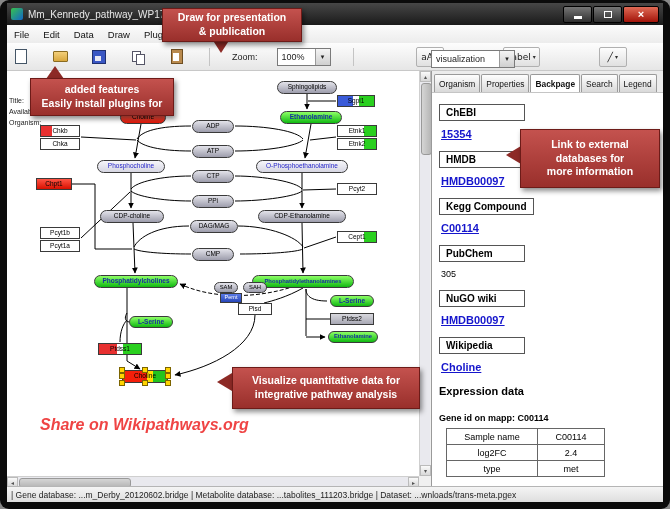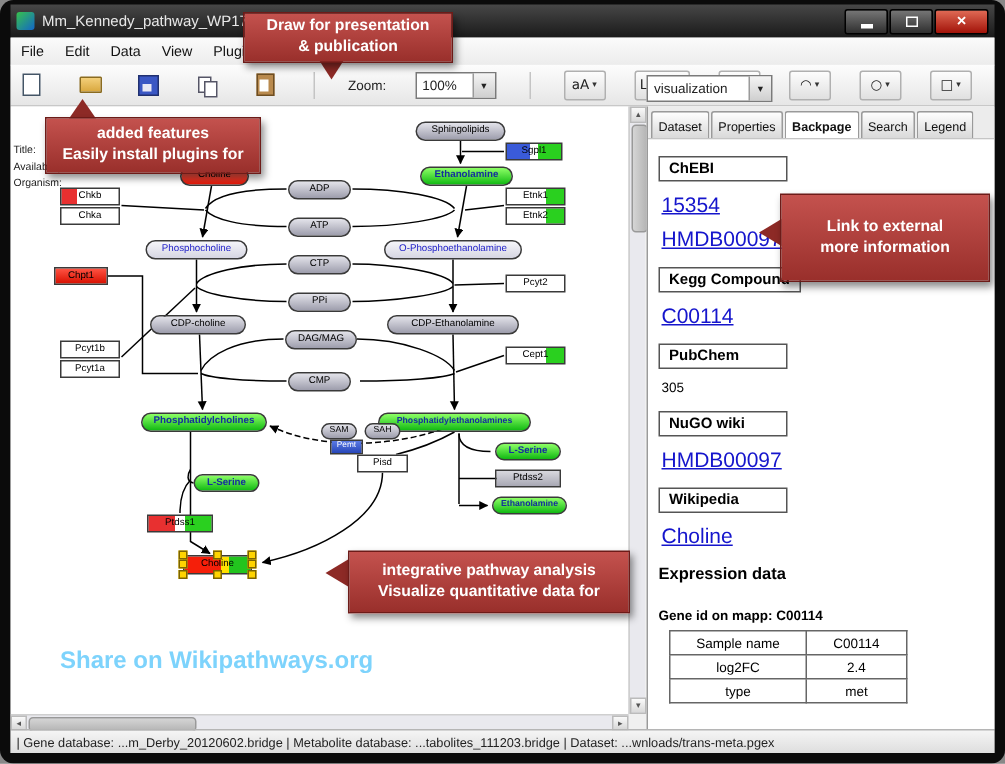--- a/index.html
+++ b/index.html
@@ -31,21 +31,21 @@
   .i-copy{width:12px;height:12px;position:relative;}
   .i-copy:before,.i-copy:after{content:"";position:absolute;width:7px;height:9px;background:#fff;border:1px solid #556;}
   .i-copy:before{left:0;top:0;} .i-copy:after{left:4px;top:3px;}
   .i-paste{width:10px;height:13px;background:#b98a4e;border:1px solid #6e4e22;position:relative;}
   .i-paste:after{content:"";position:absolute;left:1px;top:3px;width:6px;height:8px;background:#fff;}
   .combo{height:16px;border:1px solid #7a7a7a;background:#fff;display:flex;align-items:center;font-size:9px;flex:none;}
   .combo .val{padding:0 4px;white-space:nowrap;}
   .combo .drop{width:14px;align-self:stretch;background:linear-gradient(#f4f4f4,#cfcfcf);border-left:1px solid #9a9a9a;
     display:flex;align-items:center;justify-content:center;font-size:7px;font-family:"DejaVu Sans",sans-serif;}
   .tool-btn{height:18px;min-width:20px;border:1px solid #b0b0b0;border-radius:2px;background:linear-gradient(#fdfdfd,#e0e0e0);
-    display:flex;align-items:center;justify-content:center;gap:2px;padding:0 3px;font-size:9px;flex:none;font-family:"DejaVu Sans",sans-serif;}
+    display:flex;align-items:center;justify-content:center;gap:2px;padding:0 3px;font-size:9px;flex:none;font-family:"DejaVu Sans",sans-serif;margin-left:40px;}
   .tool-btn .caret{font-size:6px;color:#333;}
   .viz-combo{position:absolute;left:424px;top:7px;width:82px;}
   
   .canvas{position:absolute;left:0;top:46px;width:412px;height:405px;background:#fff;border-right:1px solid #c0c0c0;overflow:hidden;}
   .edges{position:absolute;left:0;top:0;pointer-events:none;}
   .node{position:absolute;display:flex;align-items:center;justify-content:center;font-size:6.5px;line-height:1;
     border:1px solid #3a3a3a;box-sizing:border-box;white-space:nowrap;overflow:hidden;color:#000;z-index:3;}
   .met{border-radius:7px;background:linear-gradient(#e3e3ea,#9d9dac);}
   .met.green{background:linear-gradient(#8dff66,#10b912);color:#14309c;font-weight:bold;}
   .met.red{background:linear-gradient(#ff7a6a,#e31405);}
@@ -72,39 +72,39 @@
   .hscroll .sb-btn{position:absolute;top:0;height:10px;}
   
   .sidepanel{position:absolute;left:424px;top:46px;right:0;bottom:16px;background:#fff;border-left:1px solid #9a9a9a;box-sizing:border-box;overflow:hidden;}
   .tabs{display:flex;gap:1px;padding:3px 1px 0 2px;background:#ececec;border-bottom:1px solid #c5c5c5;}
   .tab{height:15px;padding:1px 4px;font-size:8.4px;border:1px solid #9a9a9a;border-bottom:none;border-radius:2px 2px 0 0;
     background:linear-gradient(#fefefe,#d9d9d9);display:flex;align-items:center;color:#111;}
   .tab.active{background:#fff;font-weight:bold;}
   .panel-content{position:absolute;left:0;top:22px;right:0;bottom:0;overflow:hidden;background:#fff;}
   .db-box{display:block;width:max-content;min-width:72px;margin:11px 0 0 7px;padding:2px 6px;border:1px solid #555;
     font-size:10px;font-weight:bold;color:#000;background:#fff;}
-  .db-link{display:block;width:max-content;margin:7px 0 0 9px;font-size:14px;color:#1515cc;text-decoration:underline;cursor:pointer;}
+  .db-link{display:block;width:max-content;margin:7px 0 0 9px;font-size:11px;color:#1515cc;text-decoration:underline;cursor:pointer;font-weight:bold;}
   .db-plain{display:block;width:max-content;margin:7px 0 0 9px;font-size:9px;color:#000;}
   .exp-title{margin:12px 0 0 7px;font-size:11px;font-weight:bold;color:#000;}
   .gene-id{margin:16px 0 0 7px;font-size:9px;font-weight:bold;color:#000;}
   .exp-table{border-collapse:collapse;margin:5px 0 0 14px;}
   .exp-table td{border:1px solid #666;font-size:9px;text-align:center;height:15px;padding:0 2px;color:#000;}
   .exp-table td.c1{width:86px;} .exp-table td.c2{width:62px;}
   
   .statusbar{position:absolute;left:0;right:0;bottom:0;height:16px;background:linear-gradient(#f5f5f5,#dedede);
     border-top:1px solid #b5b5b5;font-size:8.5px;color:#222;display:flex;align-items:center;padding:0 4px;box-sizing:border-box;white-space:nowrap;overflow:hidden;}
   
   .callout{position:absolute;background:linear-gradient(#c4524e,#992f2b);border:1px solid #6d1b18;color:#fff;
     font-weight:bold;text-align:center;display:flex;flex-direction:column;justify-content:center;z-index:60;
     font-size:10.5px;line-height:1.3;box-shadow:2px 3px 5px rgba(0,0,0,.45);}
   .ptr{position:absolute;width:0;height:0;z-index:59;}
   .ptr.down{border-left:9px solid transparent;border-right:9px solid transparent;border-top:14px solid #8d2a26;}
   .ptr.up{border-left:9px solid transparent;border-right:9px solid transparent;border-bottom:13px solid #8d2a26;}
   .ptr.left{border-top:9px solid transparent;border-bottom:9px solid transparent;border-right:15px solid #8d2a26;}
-  .share{position:absolute;left:40px;top:432px;z-index:55;font-size:16px;font-weight:bold;color:#7dd3fc;}
+  .share{position:absolute;left:40px;top:416px;z-index:55;font-size:16px;font-weight:bold;font-style:italic;color:#ef4444;}
 </style>
 </head>
 <body>
 
 <div class="frame">
 
   <div class="titlebar">
     <span class="app-icon"></span>
     <span class="title-text">Mm_Kennedy_pathway_WP1771_45176.gpml</span>
     <span class="winbtns">
@@ -119,21 +119,21 @@
         </span>
     </span>
   </div>
 
   <div class="window-body">
 
     <div class="menubar">
       <span class="menu-item">File</span>
       <span class="menu-item">Edit</span>
       <span class="menu-item">Data</span>
-      <span class="menu-item">View</span>
+      <span class="menu-item">Draw</span>
       <span class="menu-item">Plugins</span>
       <span class="menu-item">Help</span>
     </div>
 
     <div class="toolbar">
       <span class="tb-icon">
           <span class="i-new"></span>
         </span>
       <span class="tb-icon">
           <span class="i-open"></span>
@@ -297,29 +297,30 @@
           <span>◂</span>
         </div>
       <div class="hthumb"></div>
       <div class="sb-btn" style="right:0;width:11px">
           <span>▸</span>
         </div>
     </div>
 
     <div class="sidepanel">
       <div class="tabs">
-        <div class="tab">Dataset</div>
+        <div class="tab">Organism</div>
         <div class="tab">Properties</div>
         <div class="tab active">Backpage</div>
         <div class="tab">Search</div>
         <div class="tab">Legend</div>
       </div>
       <div class="panel-content">
         <div class="db-box">ChEBI</div>
         <a class="db-link">15354</a>
+        <div class="db-box">HMDB</div>
         <a class="db-link">HMDB00097</a>
         <div class="db-box">Kegg Compound</div>
         <a class="db-link">C00114</a>
         <div class="db-box">PubChem</div>
         <span class="db-plain">305</span>
         <div class="db-box">NuGO wiki</div>
         <a class="db-link">HMDB00097</a>
         <div class="db-box">Wikipedia</div>
         <a class="db-link">Choline</a>
         <div class="exp-title">Expression data</div>
@@ -355,24 +356,25 @@
   <span class="ptr down" style="left:212px;top:39px"></span>
 
   <div class="callout" style="left:30px;top:78px;width:142px;height:36px">
     <span>added features</span>
     <span>Easily install plugins for</span>
   </div>
   <span class="ptr up" style="left:46px;top:66px"></span>
 
   <div class="callout" style="left:520px;top:129px;width:138px;height:57px">
     <span>Link to external</span>
+    <span>databases for</span>
     <span>more information</span>
   </div>
   <span class="ptr left" style="left:506px;top:146px"></span>
 
   <div class="callout" style="left:232px;top:367px;width:186px;height:40px">
+    <span>Visualize quantitative data for</span>
     <span>integrative pathway analysis</span>
-    <span>Visualize quantitative data for</span>
   </div>
   <span class="ptr left" style="left:217px;top:373px"></span>
 
   <div class="share">Share on Wikipathways.org</div>
 </div>
 
 </body></html>

